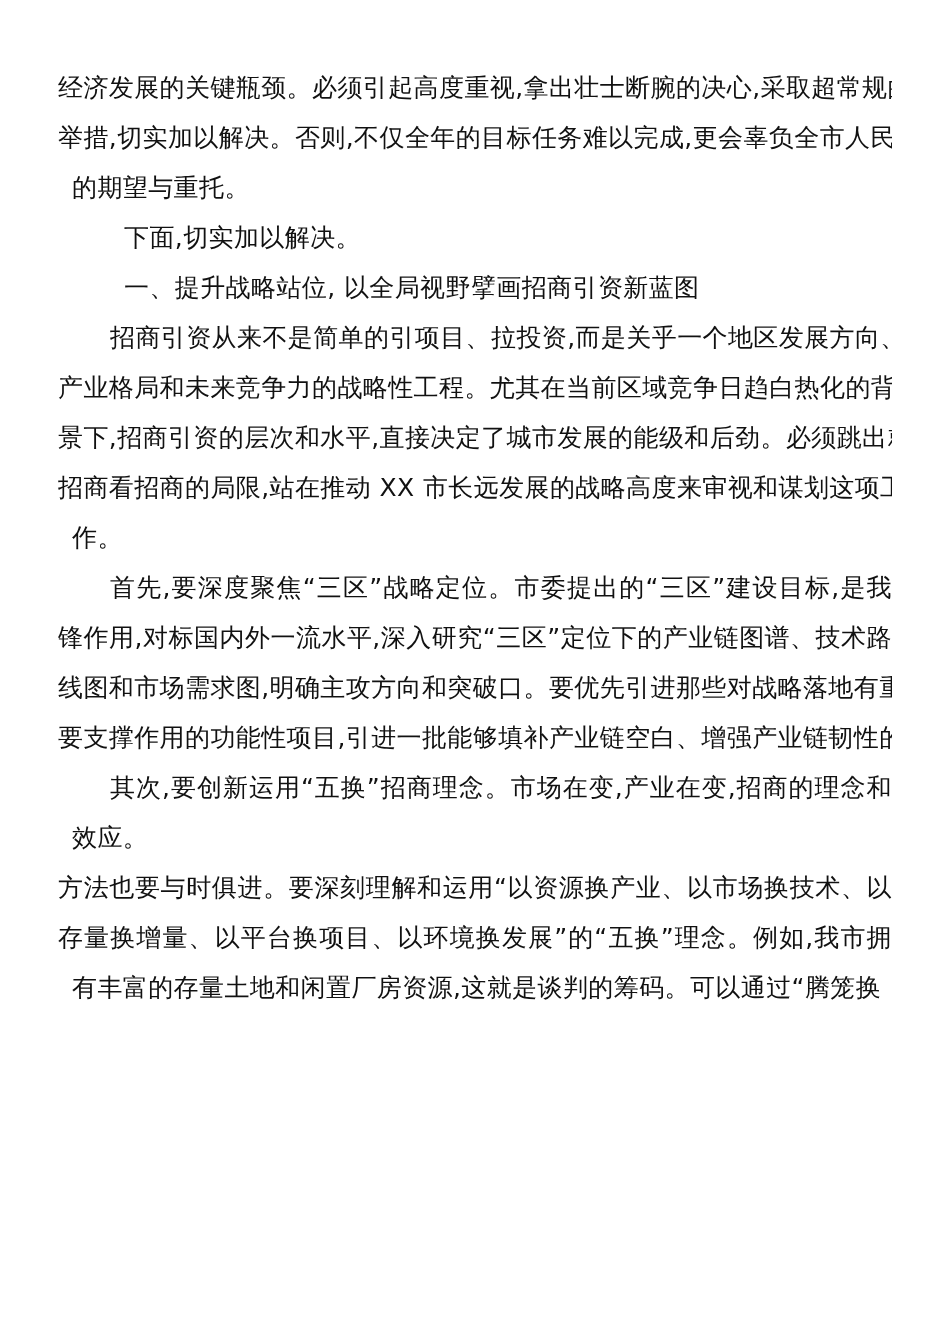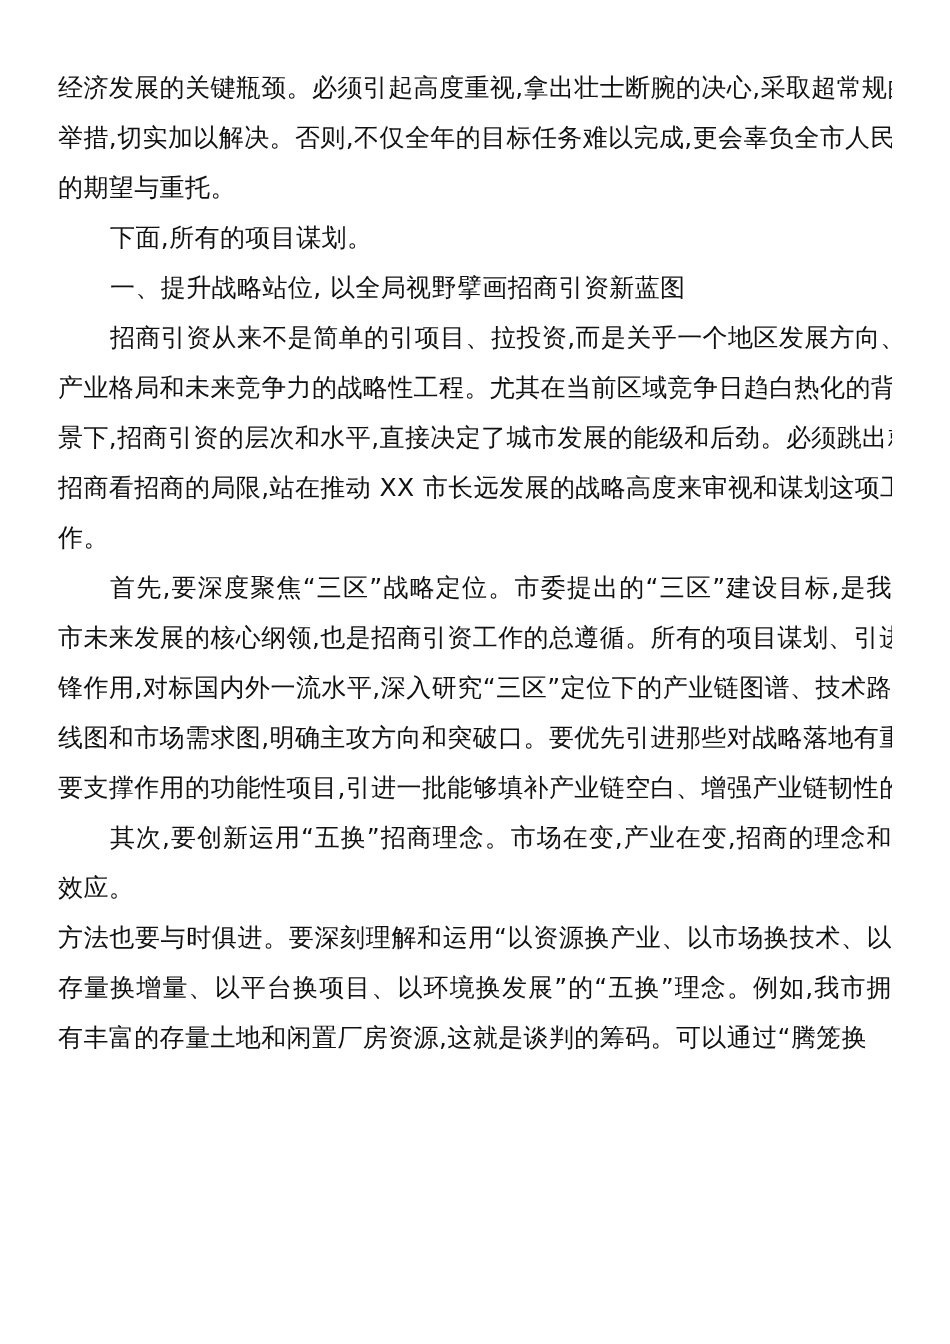--- a/index.html
+++ b/index.html
@@ -15,39 +15,38 @@
     color: #111111;
     letter-spacing: 0.4px;
   }
   .line {
     height: 50px;
     white-space: nowrap;
     overflow: hidden;
     text-align: justify;
     text-align-last: justify;
   }
-  .line.last { text-align-last: left; }
+  .line.last { text-align-last: left; margin-left: 14px; }
   .indent { padding-left: 52px; }
 </style>
 </head>
 <body>
 
 <div class="page">
   <div class="line">经济发展的关键瓶颈。必须引起高度重视,拿出壮士断腕的决心,采取超常规的</div>
   <div class="line">举措,切实加以解决。否则,不仅全年的目标任务难以完成,更会辜负全市人民</div>
   <div class="line last">的期望与重托。</div>
-  <div class="line last indent">下面,所有的项目谋划。</div>
+  <div class="line last indent">下面,切实加以解决。</div>
   <div class="line last indent">一、提升战略站位, 以全局视野擘画招商引资新蓝图</div>
   <div class="line indent">招商引资从来不是简单的引项目、拉投资,而是关乎一个地区发展方向、</div>
   <div class="line">产业格局和未来竞争力的战略性工程。尤其在当前区域竞争日趋白热化的背</div>
   <div class="line">景下,招商引资的层次和水平,直接决定了城市发展的能级和后劲。必须跳出就</div>
   <div class="line">招商看招商的局限,站在推动 XX 市长远发展的战略高度来审视和谋划这项工</div>
   <div class="line last">作。</div>
   <div class="line indent">首先,要深度聚焦“三区”战略定位。市委提出的“三区”建设目标,是我</div>
-  <div class="line">市未来发展的核心纲领,也是招商引资工作的总遵循。所有的项目谋划、引进</div>
   <div class="line">锋作用,对标国内外一流水平,深入研究“三区”定位下的产业链图谱、技术路</div>
   <div class="line">线图和市场需求图,明确主攻方向和突破口。要优先引进那些对战略落地有重</div>
   <div class="line">要支撑作用的功能性项目,引进一批能够填补产业链空白、增强产业链韧性的</div>
   <div class="line indent">其次,要创新运用“五换”招商理念。市场在变,产业在变,招商的理念和</div>
   <div class="line last">效应。</div>
   <div class="line">方法也要与时俱进。要深刻理解和运用“以资源换产业、以市场换技术、以</div>
   <div class="line">存量换增量、以平台换项目、以环境换发展”的“五换”理念。例如,我市拥</div>
   <div class="line last">有丰富的存量土地和闲置厂房资源,这就是谈判的筹码。可以通过“腾笼换</div>
 </div>
 

